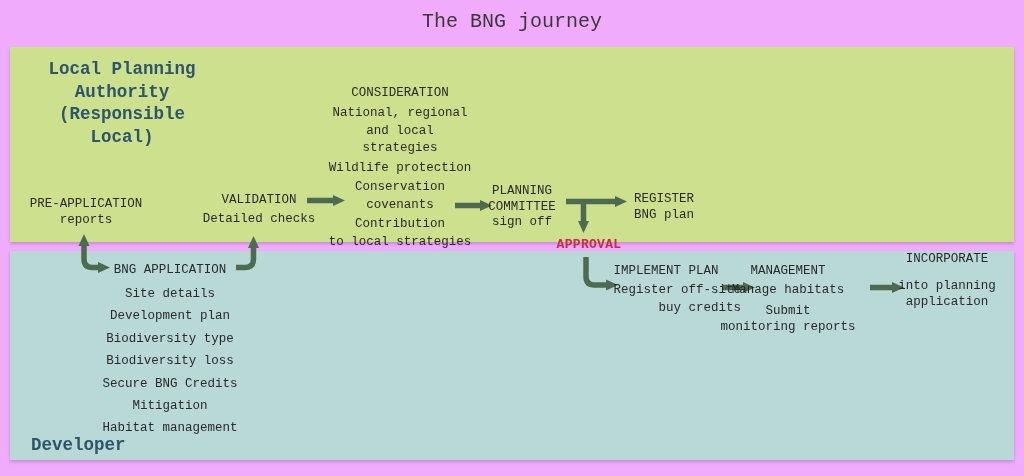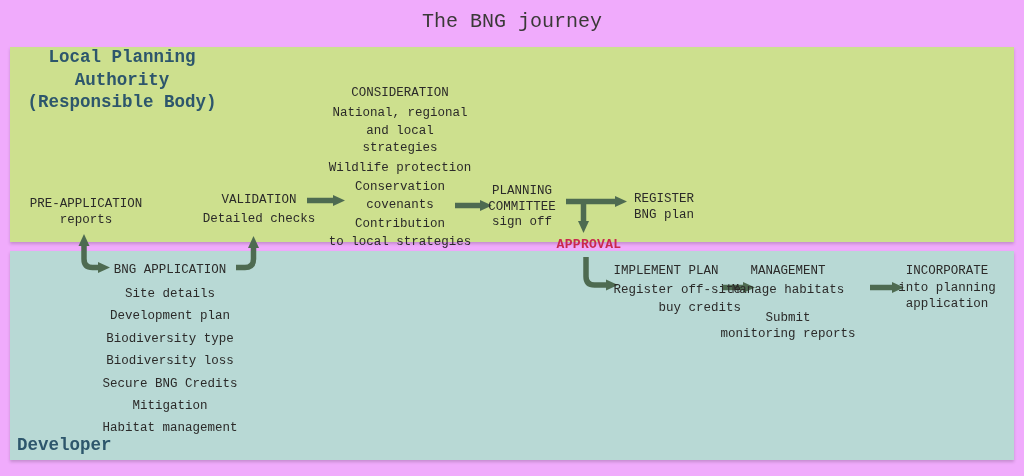--- a/index.html
+++ b/index.html
@@ -35,43 +35,43 @@
   .band.lpa { top: 47px; height: 195px; background: var(--lpa-band); }
   .band.dev { top: 251px; height: 209px; background: var(--dev-band); }
   .lane-label {
     position: absolute;
     font-weight: bold;
     font-size: 17.5px;
     color: var(--lane-label);
     line-height: 22.5px;
     z-index: 3;
   }
-  .lane-label.lpa { left: 24px; top: 46px; width: 196px; text-align: center; }
-  .lane-label.dev { left: 17px; top: 434px; }
+  .lane-label.lpa { left: 24px; top: 58px; width: 196px; text-align: center; }
+  .lane-label.dev { left: 31px; top: 434px; }
   .stage {
     position: absolute;
     text-align: center;
     color: var(--text);
     font-size: 12.5px;
     z-index: 3;
   }
   .stage-title { white-space: pre-line; line-height: 16px; }
   .stage-line  { white-space: pre-line; line-height: 17px; }
   .stage.validation .stage-line { margin-top: 3px; line-height: 17.5px; }
   .stage.consideration .stage-title { margin-bottom: 4px; }
   .stage.consideration .stage-line { line-height: 17.5px; margin-bottom: 2px; }
   .stage.committee .stage-title { line-height: 15.5px; }
   .stage.committee .stage-line { line-height: 15.5px; }
   .stage.register { text-align: left; }
   .stage.bng .stage-line { line-height: 22.4px; }
   .stage.bng .stage-lines { margin-top: 5px; }
   .stage.implement .stage-line { margin-top: 3px; line-height: 17.5px; text-align: right; }
   .stage.management .stage-line.l1 { margin-top: 3px; line-height: 17.5px; }
-  .stage.management .stage-line.l2 { margin-top: 10px; line-height: 16px; }
-  .stage.incorporate .stage-line { margin-top: 1px; line-height: 16px; }
+  .stage.management .stage-line.l2 { margin-top: 3px; line-height: 16px; }
+  .stage.incorporate .stage-line { margin-top: 11px; line-height: 16px; }
   .approval {
     position: absolute;
     left: 539px; top: 237px; width: 100px;
     text-align: center;
     font-size: 13px;
     font-weight: bold;
     letter-spacing: 0.3px;
     color: var(--approval-red);
     z-index: 4;
   }
@@ -89,21 +89,21 @@
 
 <div class="canvas">
 
   <div class="page-title">The BNG journey</div>
 
   <div class="band lpa"></div>
   <div class="band dev"></div>
 
   <div class="lane-label lpa">
     <div>Local Planning Authority</div>
-    <div>(Responsible Body)</div>
+    <div>(Responsible Local)</div>
   </div>
   <div class="lane-label dev">Developer</div>
 
   <svg class="arrows" width="1024" height="476" viewBox="0 0 1024 476">
 
     <path d="M307,200.5 H333"></path>
     <polygon points="333,195 345,200.5 333,206"></polygon>
 
     <path d="M455,205.5 H480"></path>
     <polygon points="480,200 492,205.5 480,211"></polygon>
@@ -183,19 +183,19 @@
 buy credits</div>
   </div>
 
   <div class="stage management" style="left:713px;top:263px;width:150px">
     <div class="stage-title">MANAGEMENT</div>
     <div class="stage-line l1">Manage habitats</div>
     <div class="stage-line l2">Submit
 monitoring reports</div>
   </div>
 
-  <div class="stage incorporate" style="left:877px;top:263px;width:140px">
+  <div class="stage incorporate" style="left:877px;top:251px;width:140px">
     <div class="stage-title">INCORPORATE</div>
     <div class="stage-line">into planning
 application</div>
   </div>
 
 </div>
 
 </body></html>

